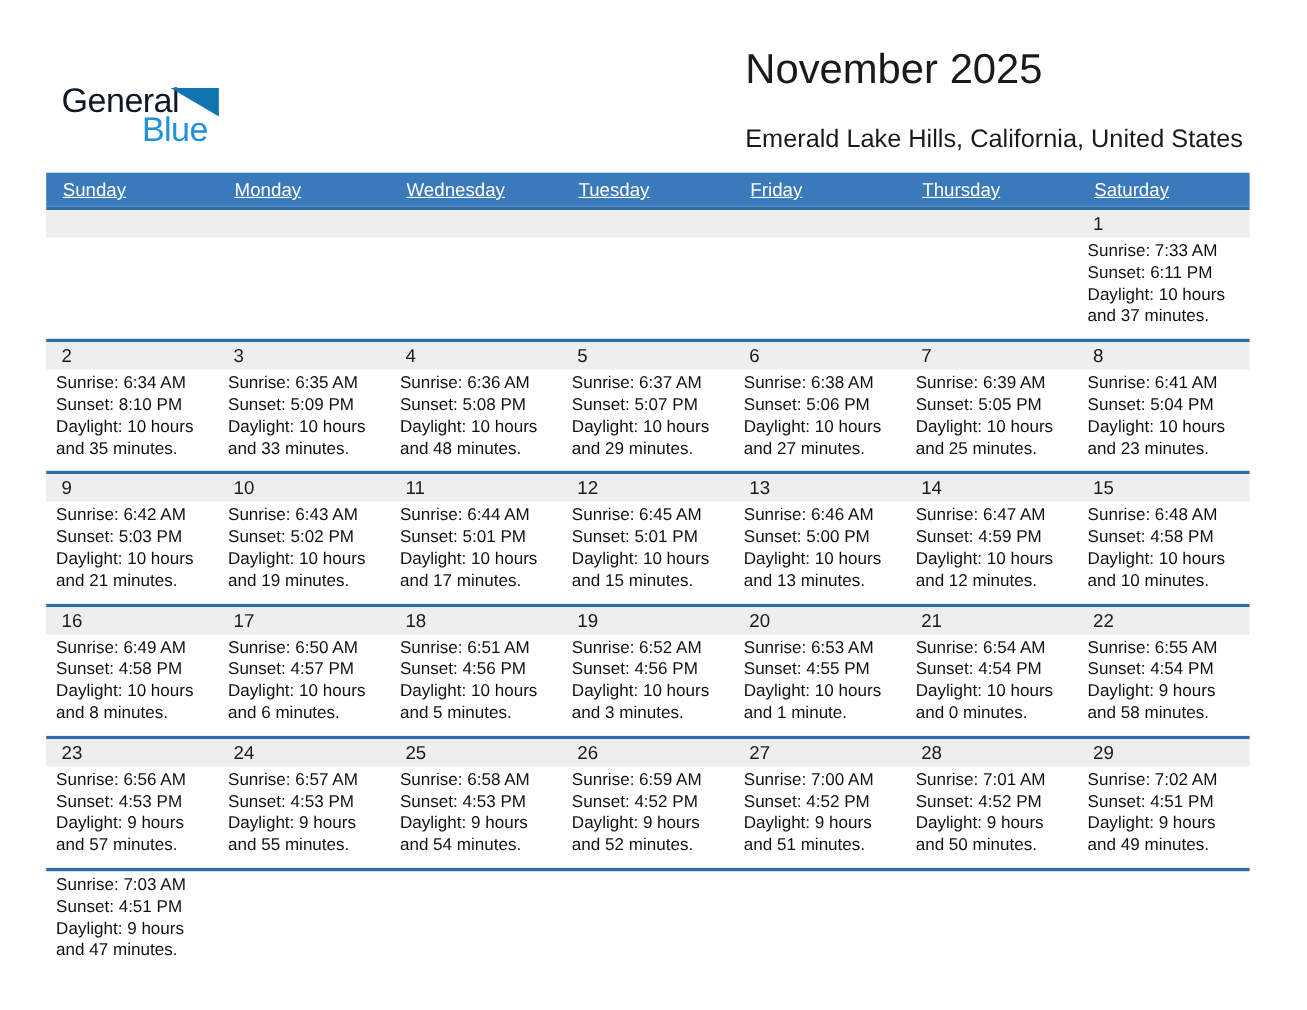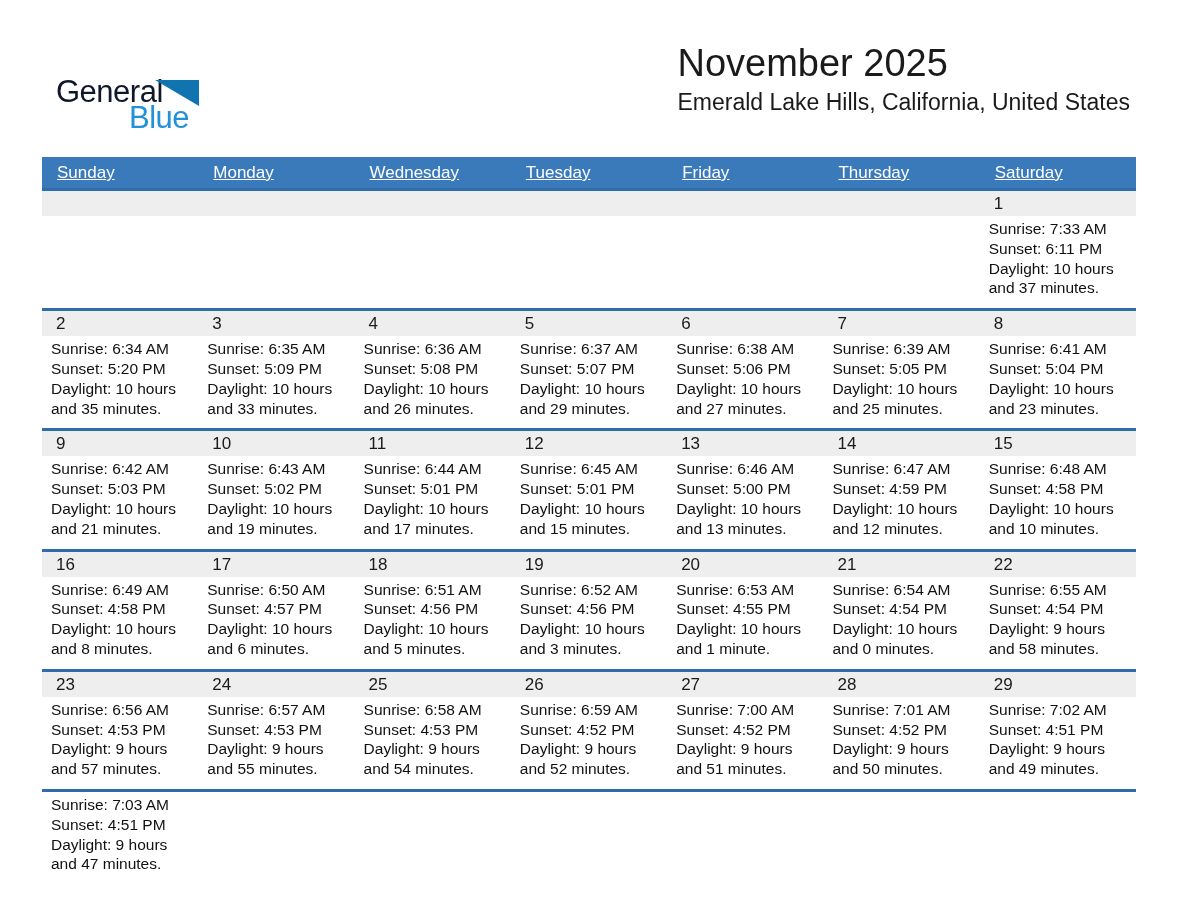--- a/index.html
+++ b/index.html
@@ -26,21 +26,21 @@
     border-left:44px solid transparent;
   }
   .logo-blue {
     position:absolute; left:79px; top:26px;
     font-size:31px; letter-spacing:-0.5px; color:var(--logo-blue,#2191d9);
   }
 
   
   .titles { position:absolute; right:58px; top:41px; text-align:left; }
   .main-title { font-size:38px; font-weight:400; color:#1a1a1a; line-height:1.2; }
-  .sub-title  { font-size:23px; font-weight:400; color:#1a1a1a; margin-top:2px; }
+  .sub-title  { font-size:23px; font-weight:400; color:#1a1a1a; margin-top:26px; }
 
   
   .calendar { position:absolute; left:42px; top:157px; width:1094px; }
   .dow-row {
     display:grid; grid-template-columns:repeat(7,1fr);
     background:var(--header-bg,#3a7abb);
     height:31px;
   }
   .dow {
     color:#ffffff; font-size:17px; line-height:31px; padding-left:15px;
@@ -116,35 +116,35 @@
             <div class="num">3</div>
             <div class="num">4</div>
             <div class="num">5</div>
             <div class="num">6</div>
             <div class="num">7</div>
             <div class="num">8</div>
           </div>
           <div class="details">
             <div class="cell">
               <div class="line">Sunrise: 6:34 AM</div>
-              <div class="line">Sunset: 5:20 PM</div>
+              <div class="line">Sunset: 8:10 PM</div>
               <div class="line">Daylight: 10 hours</div>
               <div class="line">and 35 minutes.</div>
             </div>
             <div class="cell">
               <div class="line">Sunrise: 6:35 AM</div>
               <div class="line">Sunset: 5:09 PM</div>
               <div class="line">Daylight: 10 hours</div>
               <div class="line">and 33 minutes.</div>
             </div>
             <div class="cell">
               <div class="line">Sunrise: 6:36 AM</div>
               <div class="line">Sunset: 5:08 PM</div>
               <div class="line">Daylight: 10 hours</div>
-              <div class="line">and 26 minutes.</div>
+              <div class="line">and 48 minutes.</div>
             </div>
             <div class="cell">
               <div class="line">Sunrise: 6:37 AM</div>
               <div class="line">Sunset: 5:07 PM</div>
               <div class="line">Daylight: 10 hours</div>
               <div class="line">and 29 minutes.</div>
             </div>
             <div class="cell">
               <div class="line">Sunrise: 6:38 AM</div>
               <div class="line">Sunset: 5:06 PM</div>

